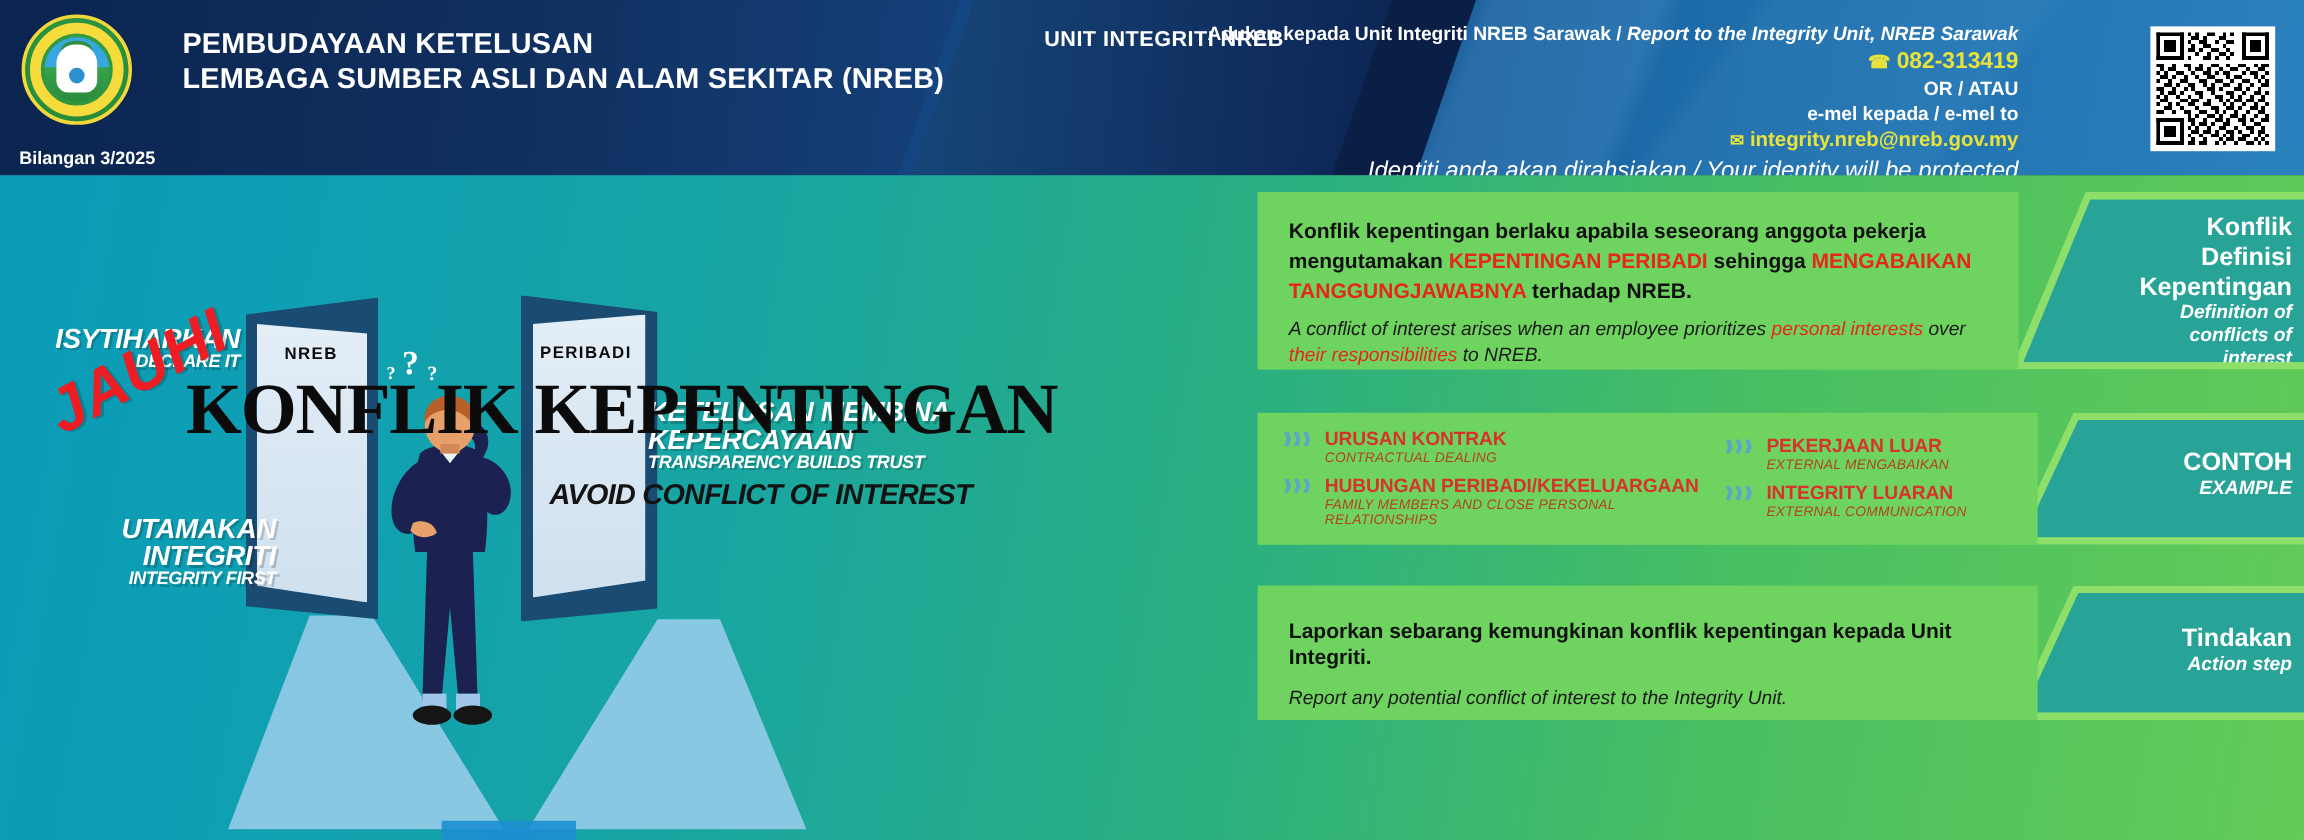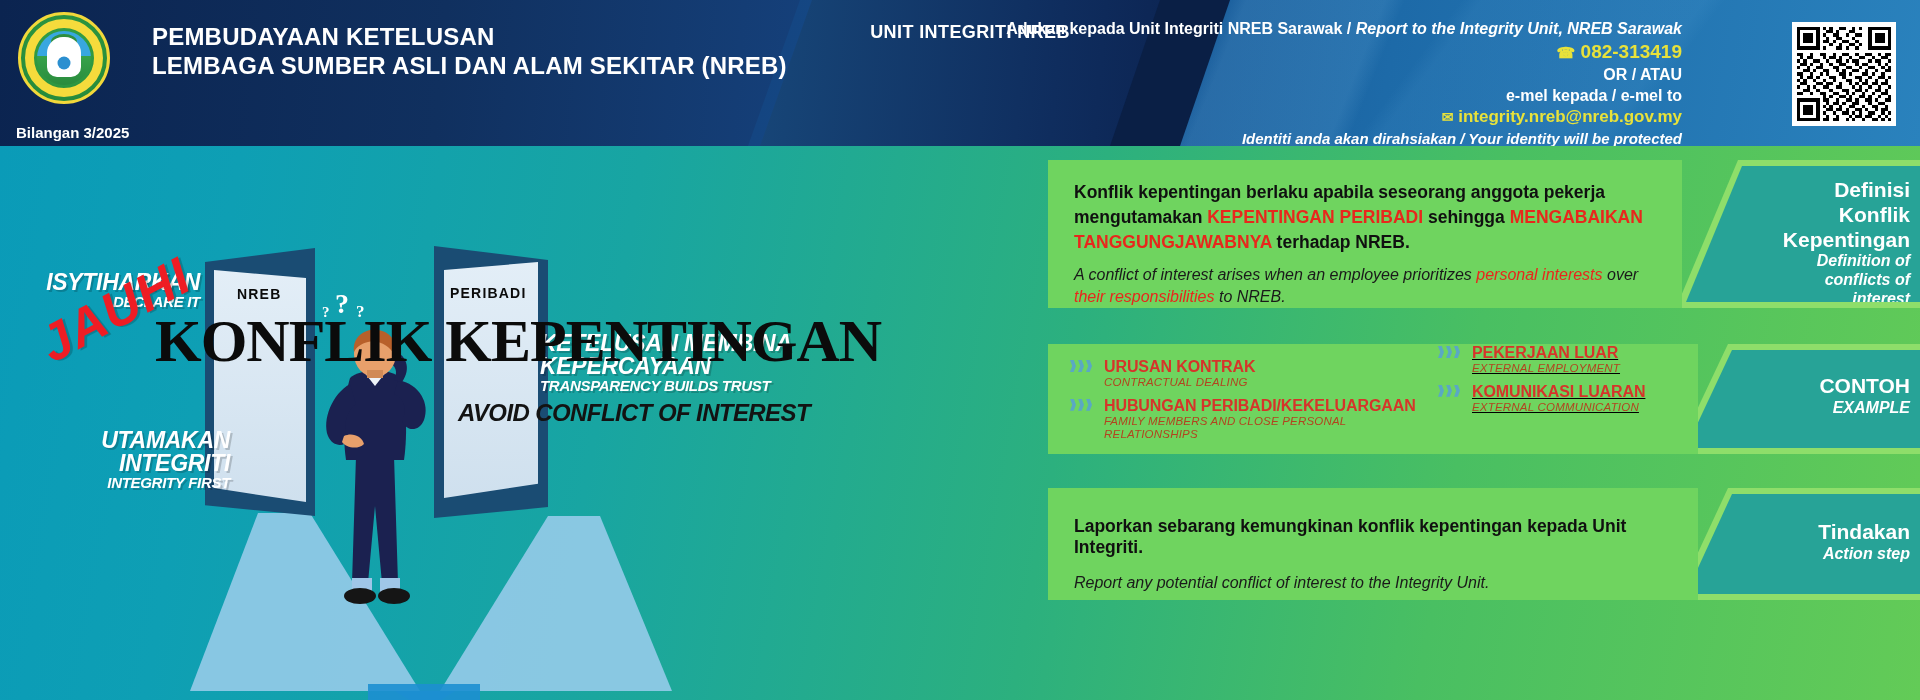--- a/index.html
+++ b/index.html
@@ -64,21 +64,21 @@
 
   .hdr-center { position:absolute; left:760px; top:22px; width:420px; text-align:center; z-index:4;
     color:#fff; font-size:18px; font-weight:bold; letter-spacing:.4px; }
 
   .hdr-right { position:absolute; right:238px; top:18px; text-align:right; color:#fff; z-index:4; line-height:1.32; }
   .hdr-right .ln { font-size:16px; font-weight:bold; white-space:nowrap; }
   .hdr-right .ln .it { font-style:italic;margin-top:20px; }
   .hdr-right .phone { font-size:19px; font-weight:bold; color:#e8e23a; }
   .hdr-right .or { font-size:16px; font-weight:bold; }
   .hdr-right .email { font-size:17px; font-weight:bold; color:#e8e23a; }
-  .hdr-right .protect { font-size:15px; font-weight:bold; font-style:italic; }
+  .hdr-right .protect { font-size:20px; font-weight:normal; font-style:italic; }
   .ico-phone { color:#e8e23a; font-size:15px; }
   .ico-mail { font-size:14px; color:#e8e23a; }
 
   .qr { position:absolute; right:24px; top:22px; width:104px; height:104px; background:#fff; padding:5px; z-index:5; }
   .qr svg { display:block; }
 
   
   .stage {
     position:absolute; left:0; top:146px; width:1920px; height:554px;
     background:linear-gradient(100deg,#0a9bb8 0%,#0e9fb4 12%,#18a5a2 32%,#2cb07e 55%,#49bf62 75%,#63cb57 100%);
@@ -507,22 +507,22 @@
 
     <div class="ilabel ta-l" style="left:540px; top:186px; width:260px;">
       <span class="big">KETELUSAN MEMBINA</span>
       <span class="big">KEPERCAYAAN</span>
       <span class="small">TRANSPARENCY BUILDS TRUST</span>
     </div>
   </div>
 
   <div class="tab-stripe" style="left:1676px; top:14px; width:250px; height:148px; clip-path:polygon(62px 0, 100% 0, 100% 100%, 0 100%);"></div>
   <div class="tab" style="left:1686px; top:20px; width:240px; height:136px; padding:12px 16px 0 0;">
+    <div class="tb-ms">Konflik</div>
     <div class="tb-ms">Definisi</div>
-    <div class="tb-ms">Konflik</div>
     <div class="tb-ms">Kepentingan</div>
     <div class="tb-en">Definition of</div>
     <div class="tb-en">conflicts of</div>
     <div class="tb-en">interest</div>
   </div>
   <div class="card" style="left:1048px; top:14px; width:634px; height:148px; padding:20px 26px;">
     <div class="def-ms">
       <span>Konflik kepentingan berlaku apabila seseorang anggota pekerja mengutamakan </span><span class="red">KEPENTINGAN PERIBADI</span><span> sehingga </span><span class="red">MENGABAIKAN TANGGUNGJAWABNYA</span><span> terhadap NREB.</span>
     </div>
     <div class="def-en">
@@ -549,37 +549,37 @@
       <div class="ex-item">
         <span class="arrows">
           <span style="left:0;"></span>
             <span style="left:8px;"></span>
             <span style="left:16px;"></span>
         </span>
         <div class="ex-ms">HUBUNGAN PERIBADI/KEKELUARGAAN</div>
         <div class="ex-en">FAMILY MEMBERS AND CLOSE PERSONAL RELATIONSHIPS</div>
       </div>
     </div>
-    <div class="ex-col" style="left:390px; top:0; width:250px;text-decoration:underline;">
+    <div class="ex-col" style="left:390px; top:20px; width:250px;">
       <div class="ex-item">
         <span class="arrows">
           <span style="left:0;"></span>
             <span style="left:8px;"></span>
             <span style="left:16px;"></span>
         </span>
         <div class="ex-ms">PEKERJAAN LUAR</div>
-        <div class="ex-en">EXTERNAL EMPLOYMENT</div>
+        <div class="ex-en">EXTERNAL MENGABAIKAN</div>
       </div>
       <div class="ex-item">
         <span class="arrows">
           <span style="left:0;"></span>
             <span style="left:8px;"></span>
             <span style="left:16px;"></span>
         </span>
-        <div class="ex-ms">KOMUNIKASI LUARAN</div>
+        <div class="ex-ms">INTEGRITY LUARAN</div>
         <div class="ex-en">EXTERNAL COMMUNICATION</div>
       </div>
     </div>
   </div>
 
   <div class="tab-stripe" style="left:1676px; top:342px; width:250px; height:112px; clip-path:polygon(52px 0, 100% 0, 100% 100%, 0 100%);"></div>
   <div class="tab" style="left:1686px; top:348px; width:240px; height:100px; padding:26px 16px 0 0; clip-path:polygon(46px 0, 100% 0, 100% 100%, 0 100%);">
     <div class="tb-ms">Tindakan</div>
     <div class="tb-en">Action step</div>
   </div>

